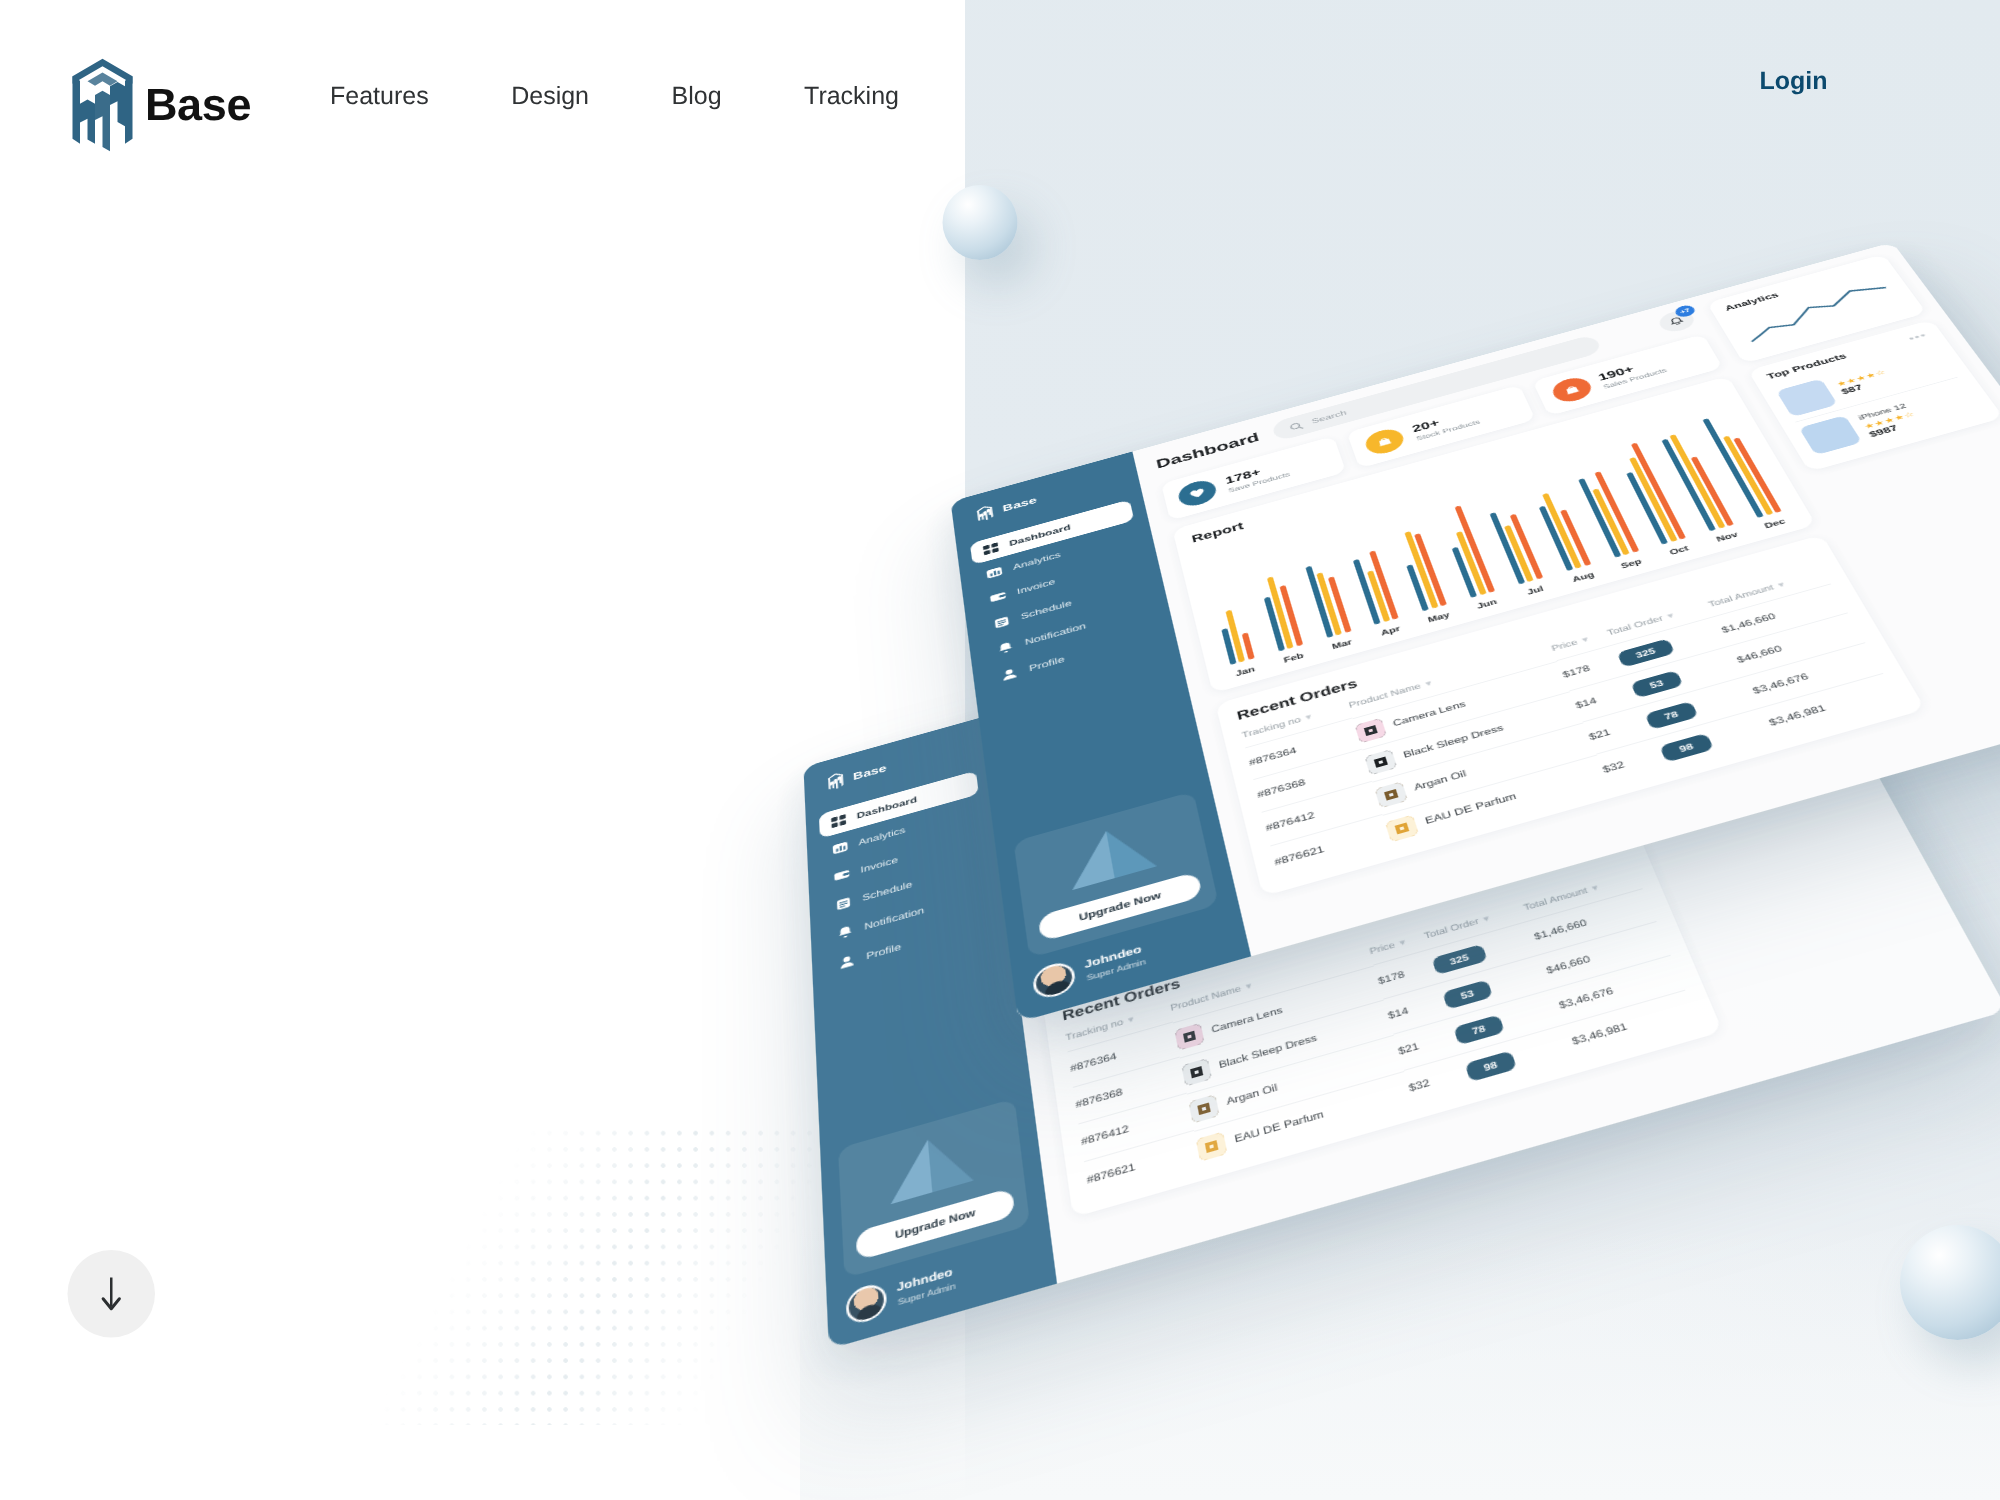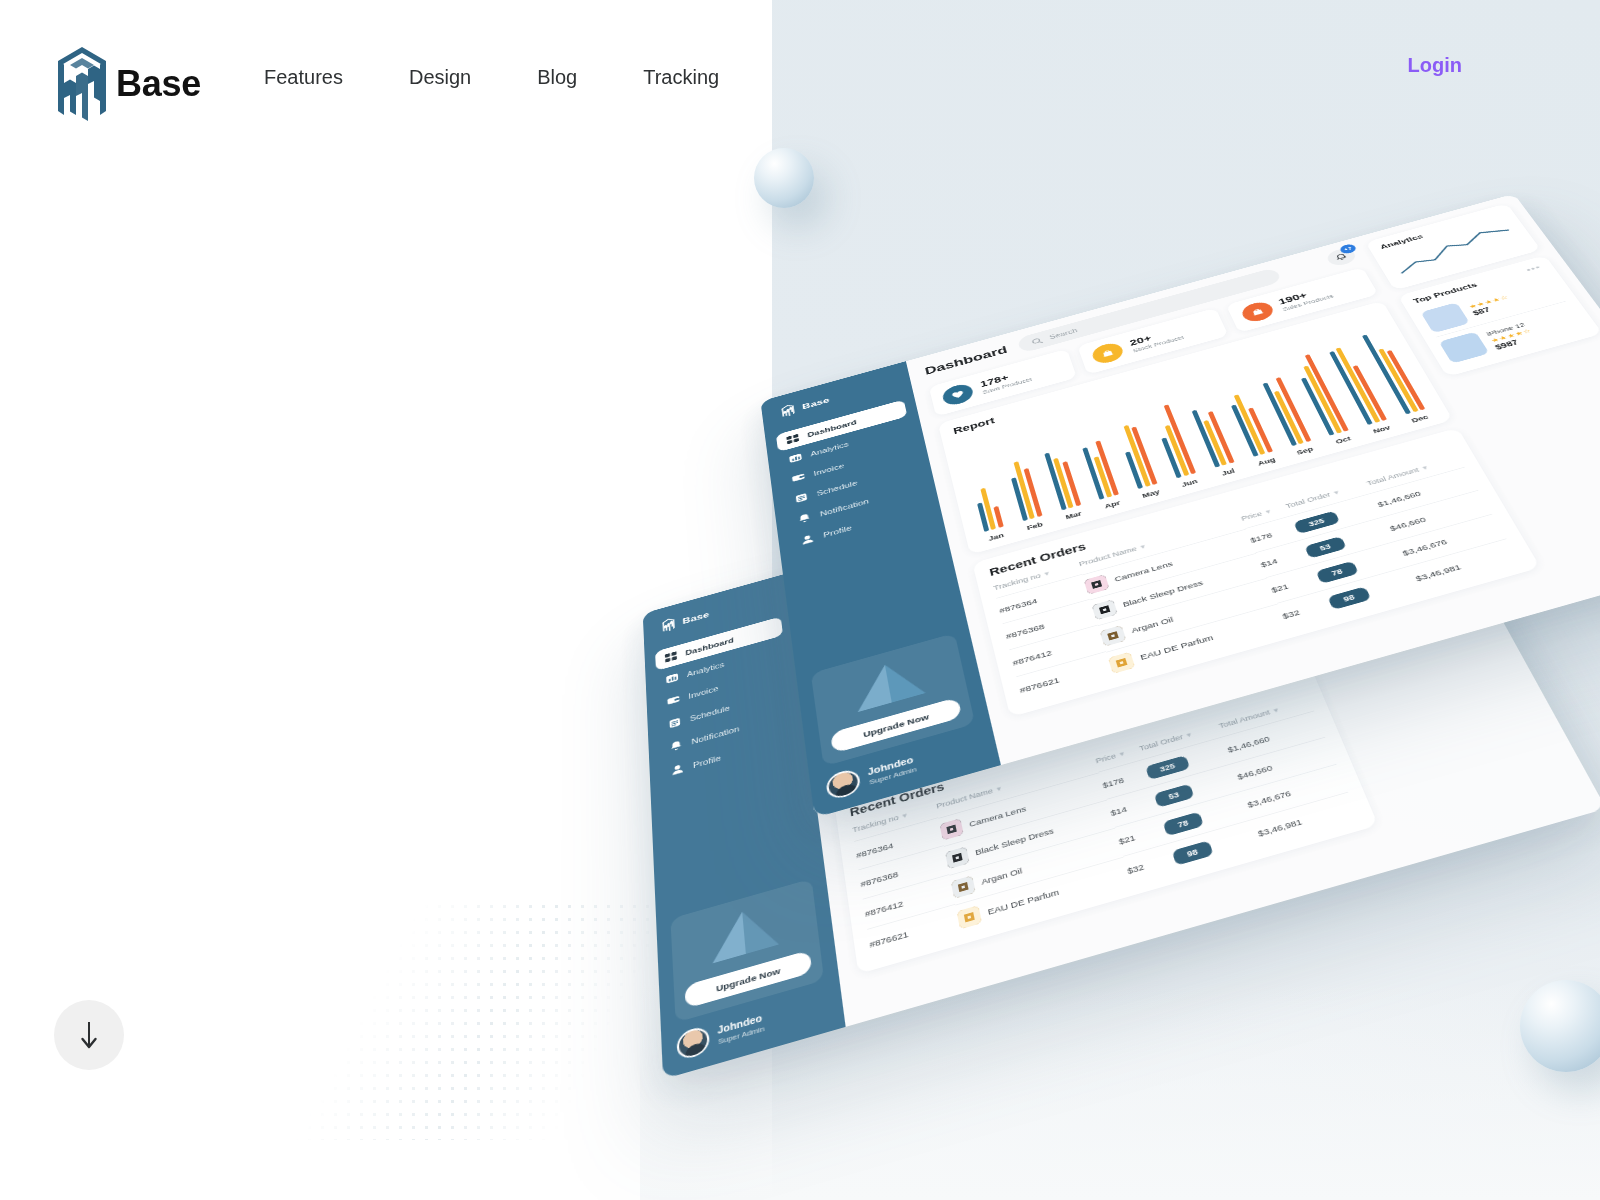--- a/index.html
+++ b/index.html
@@ -53,21 +53,21 @@
   .brand { position: absolute; left: 54px; top: 45px; display: flex; align-items: center; gap: 6px; }
   .brand .mark { width: 56px; height: 78px; display: block; }
   .brand .wordmark { font-size: 36px; font-weight: 700; color: #121212; letter-spacing: -0.3px; }
 
   .nav { position: absolute; left: 264px; top: 66px; display: flex; gap: 66px; }
   .nav a {
     font-size: 20px; color: #2f3234; text-decoration: none; font-weight: 400;
   }
 
   .auth { position: absolute; right: 138px; top: 54px; display: flex; align-items: center; gap: 42px; }
-  .login { font-size: 20px; font-weight: 700; color: #8b5cf6; background: none; border: none; cursor: pointer; font-family: inherit; }
+  .login { font-size: 20px; font-weight: 700; color: #0c4a6e; background: none; border: none; cursor: pointer; font-family: inherit; }
   .signup {
     border: none; cursor: pointer; font-family: inherit;
     background: #3c7architecture; 
     background: #3b7293;
     color: #fff; font-size: 19px; font-weight: 700;
     padding: 0 42px; height: 56px; border-radius: 28px;
     box-shadow: 0 6px 18px rgba(59,114,147,.22);
   }
 
   

